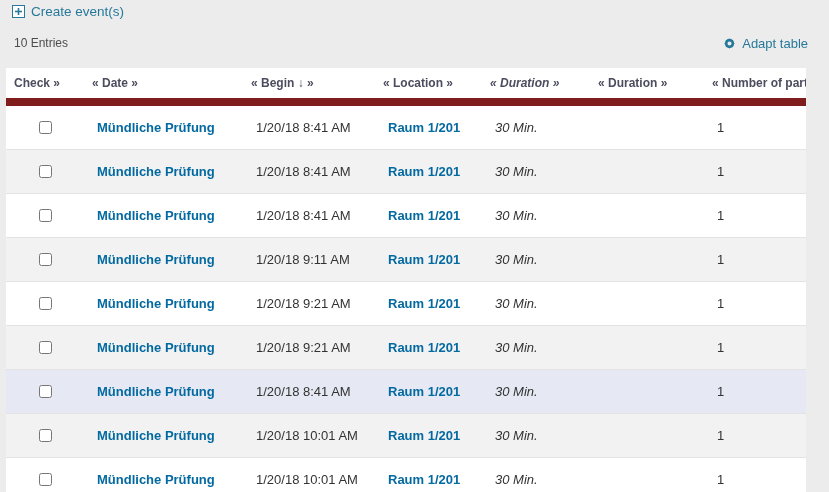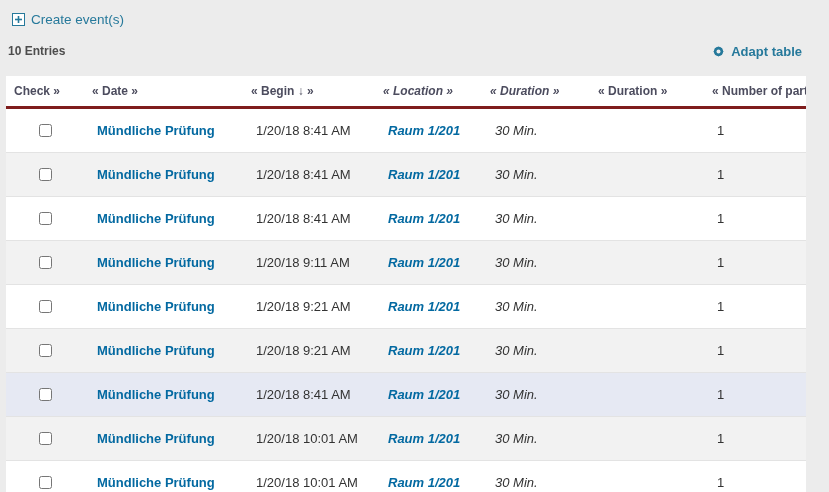--- a/index.html
+++ b/index.html
@@ -5,53 +5,53 @@
   html,body{margin:0;padding:0;}
   body{
     width:829px;height:492px;overflow:hidden;
     background:#ececec;
     font-family:"Liberation Sans",sans-serif;
     -webkit-font-smoothing:antialiased;
   }
   a{text-decoration:none;cursor:pointer;}
 
   
-  .create-row{margin:10px 0 0 12px;height:18px;display:flex;align-items:center;gap:6px;}
+  .create-row{margin:2px 0 0 12px;height:18px;display:flex;align-items:center;gap:6px;}
   .create-link{color:#26799b;font-size:13.5px;display:flex;align-items:center;gap:6px;}
 
   
-  .meta-row{width:794px;margin:13px 0 0 8px;display:flex;justify-content:space-between;align-items:center;height:20px;font-weight:bold;}
+  .meta-row{width:794px;margin:13px 0 0 14px;display:flex;justify-content:space-between;align-items:center;height:20px;}
   .entries{color:#4d4d4d;font-size:12px;}
   .table-actions{display:flex;align-items:center;gap:16px;}
   .action-link{color:#26799b;font-size:13px;display:flex;align-items:center;gap:5px;}
 
   
   table.events{
     width:800px;margin:15px 0 0 6px;
     border-collapse:collapse;background:#fff;
     table-layout:fixed;
   }
   thead th{
     text-align:left;font-size:12px;font-weight:bold;color:#4c4c5e;
-    padding:8px 4px 8px 8px;border-bottom:3px solid #7f1d1d;
+    padding:8px 4px 8px 8px;border-bottom:8px solid #7f1d1d;
     white-space:nowrap;overflow:hidden;
   }
   tbody td{
     font-size:13px;color:#333;
     padding:7px 4px 7px 13px;
     border-bottom:1px solid #e3e3e3;
     height:15px;white-space:nowrap;overflow:hidden;
   }
   tbody tr:nth-child(even){background:#f2f2f2;}
   tbody tr.highlight{background:#e6e9f3;}
   tbody tr:last-child td{border-bottom:none;}
   .col-check{width:66px;}
   .col-date{width:147px;}
   .col-begin{width:120px;}
-  .col-location{width:95px;font-style:italic;}
+  .col-location{width:95px;}
   .col-duration{width:96px;font-style:italic;}
   .col-comment{width:102px;}
   .col-participants{width:auto;}
   td.cell-check{text-align:center;padding-left:4px;}
   td.cell-bold{font-weight:bold;color:#0369a1;}
   input[type=checkbox]{width:13px;height:13px;margin:0;vertical-align:middle;}
   .cb-wrap{display:inline-block;padding:3px 5px;border:5px solid transparent;line-height:0;}
   .icon{display:inline-block;line-height:0;}
 </style>
 </head>

